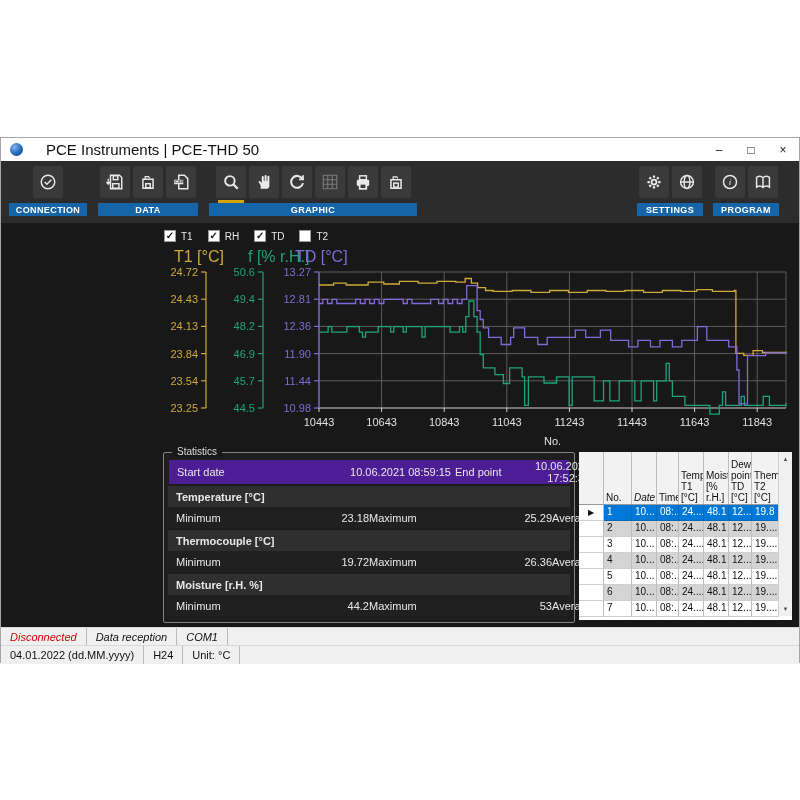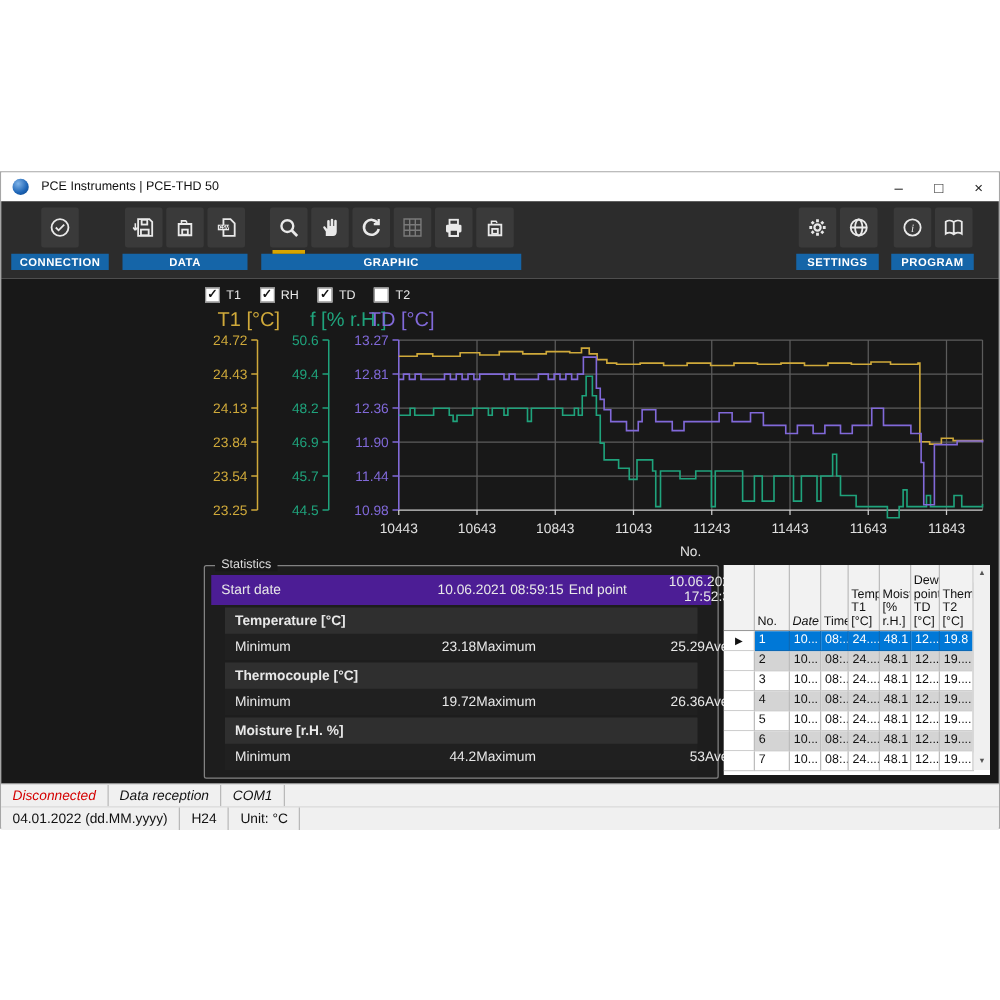--- a/index.html
+++ b/index.html
@@ -4,21 +4,21 @@
 <style>
   html,body{margin:0;padding:0;background:#fff;}
   #stage{position:relative;width:800px;height:800px;background:#fff;overflow:hidden;
          font-family:"Liberation Sans",sans-serif;color:#000;}
   #win{position:absolute;left:0;top:137px;width:800px;height:526px;box-sizing:border-box;
        border:1px solid #a6a6a6;background:#fff;}
   
   #titlebar{position:absolute;left:0;top:0;right:0;height:23px;background:#fff;display:flex;align-items:center;}
   #appicon{width:13px;height:13px;border-radius:50%;margin-left:9px;
            background:radial-gradient(circle at 35% 30%,#7fb3e8,#1b63b5 60%,#0c3f7d);}
-  #wtitle{font-size:10px;margin-left:10px;color:#111;}
+  #wtitle{font-size:15px;margin-left:23px;color:#111;}
   #wcontrols{margin-left:auto;display:flex;height:100%;}
   .wbtn{width:32px;height:100%;display:flex;align-items:center;justify-content:center;
         font-size:12px;color:#222;}
   
   #toolbar{position:absolute;left:0;top:23px;right:0;height:62px;background:#2c2c2c;
            display:flex;align-items:flex-start;padding:0 0 0 8px;box-sizing:border-box;}
   .tgroup{display:flex;flex-direction:column;margin-right:11px;padding-top:5px;}
   .btnrow{display:flex;gap:3px;justify-content:center;}
   .tbtn{width:30px;height:32px;background:#3a3a3a;border-radius:2px;display:flex;
         align-items:center;justify-content:center;position:relative;}
@@ -42,21 +42,21 @@
   #axtitles{position:absolute;left:0;top:25px;width:100%;height:14px;font-size:16px;}
   #axtitles span{position:absolute;white-space:nowrap;}
   #chart-svg{position:absolute;left:0;top:0;}
   
   #stats{position:absolute;left:162px;top:229px;width:412px;height:171px;background:#1d1d1d;
          border:1px solid #828282;border-radius:2px;box-sizing:border-box;color:#e8e8e8;font-size:11px;}
   #statslegend{position:absolute;top:-7px;left:8px;background:#181818;padding:0 5px;font-size:10px;color:#ddd;}
   .srow{display:grid;grid-template-columns:110px 168px 80px 1fr;align-items:center;height:24px;
         background:#4c1d95;margin:7px 5px 2px 5px;padding:0 8px;}
   .srow .v{text-align:right;padding-right:4px;}
-  .sec{margin:2px 16px;background:#202020;}
+  .sec{margin:2px 4px;background:#202020;}
   .sechead{height:21px;display:flex;align-items:center;padding:0 8px;background:#2f2f2f;font-weight:bold;}
   .secvals{display:grid;grid-template-columns:105px 88px 95px 88px 85px 1fr;align-items:center;height:21px;padding:0 8px;}
   .secvals .v{text-align:right;}
   
   #datatable{position:absolute;left:578px;top:229px;width:213px;height:168px;background:#fff;
              font-size:10px;color:#111;overflow:hidden;}
   .thead{display:flex;height:52px;background:#f2f2f2;border-bottom:1px solid #9a9a9a;}
   .th{box-sizing:border-box;border-right:1px solid #bdbdbd;display:flex;align-items:flex-end;
       padding:1px 2px;white-space:pre-line;line-height:11px;overflow:hidden;}
   .trow{display:flex;height:16px;}

